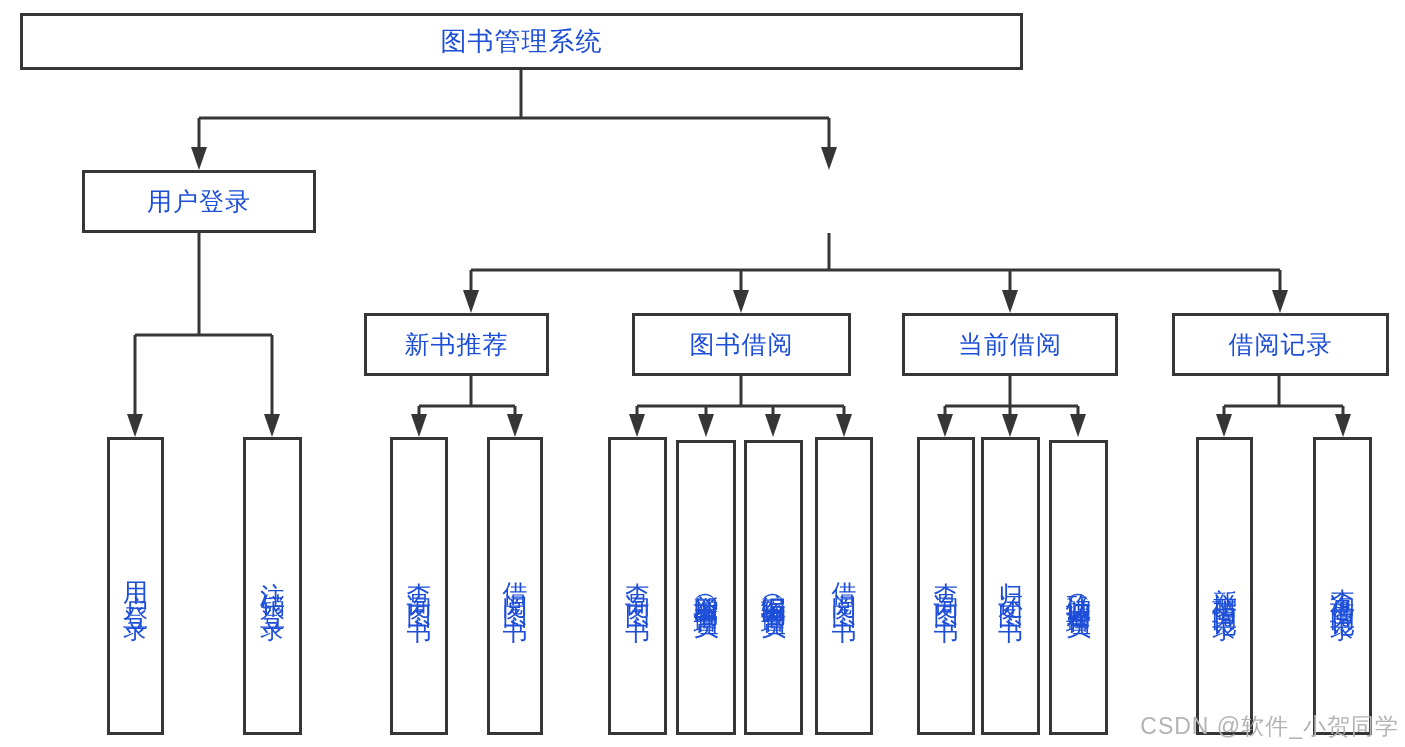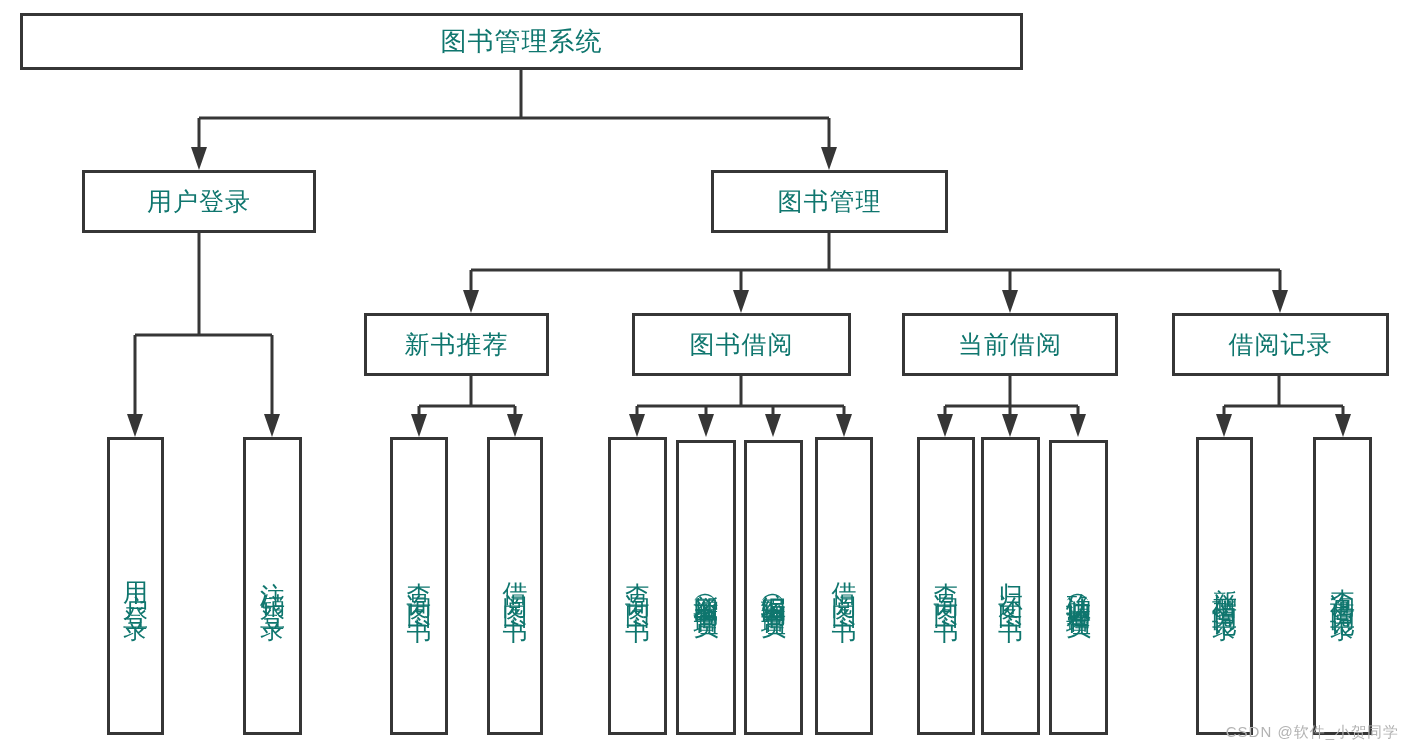--- a/index.html
+++ b/index.html
@@ -19,21 +19,21 @@
     position: absolute;
     left: 0;
     top: 0;
     z-index: 1;
   }
   .box {
     position: absolute;
     box-sizing: border-box;
     background: #ffffff;
     border: 3px solid #363636;
-    color: #0f766e;
+    color: #1d4ed8;
     display: flex;
     align-items: center;
     justify-content: center;
     z-index: 2;
     white-space: nowrap;
   }
   .hbox { font-size: 25px; letter-spacing: 1px; }
   .root-box { font-size: 26px; }
   .vbox {
     writing-mode: vertical-lr;
@@ -42,21 +42,21 @@
     line-height: 1;
     white-space: normal;
   }
   .v4 { letter-spacing: 12px; }
   .v6 { letter-spacing: 6px; }
   .v9 { letter-spacing: 3px; }
   .watermark {
     position: absolute;
     right: 6px;
     bottom: 5px;
-    font-size: 15px;
+    font-size: 23px;
     color: #b3b3b3;
     letter-spacing: 1px;
     z-index: 3;
   }
 </style>
 </head>
 <body>
 
 <div class="stage">
 
@@ -88,21 +88,20 @@
       <polygon points="1002,414 1018,414 1010,437"></polygon>
       <polygon points="1070,414 1086,414 1078,437"></polygon>
       <polygon points="1216,414 1232,414 1224,437"></polygon>
       <polygon points="1335,414 1351,414 1343,437"></polygon>
     </g>
   </svg>
 
   <div class="box hbox root-box" style="left:20px; top:13px; width:1003px; height:57px;">图书管理系统</div>
 
   <div class="box hbox" style="left:82px; top:170px; width:234px; height:63px;">用户登录</div>
-  <div class="box hbox" style="left:711px; top:170px; width:237px; height:63px;">图书管理</div>
 
   <div class="box hbox" style="left:364px; top:313px; width:185px; height:63px;">新书推荐</div>
   <div class="box hbox" style="left:632px; top:313px; width:219px; height:63px;font-family:Liberation Serif, serif;">图书借阅</div>
   <div class="box hbox" style="left:1172px; top:313px; width:217px; height:63px;">借阅记录</div>
   <div class="box hbox" style="left:902px; top:313px; width:216px; height:63px;">当前借阅</div>
 
   <div class="box vbox v4" style="left:107px; top:437px; width:57px; height:298px;">用户登录</div>
   <div class="box vbox v4" style="left:243px; top:437px; width:59px; height:298px;">注销登录</div>
 
   <div class="box vbox v4" style="left:390px; top:437px; width:58px; height:298px;">查询图书</div>

